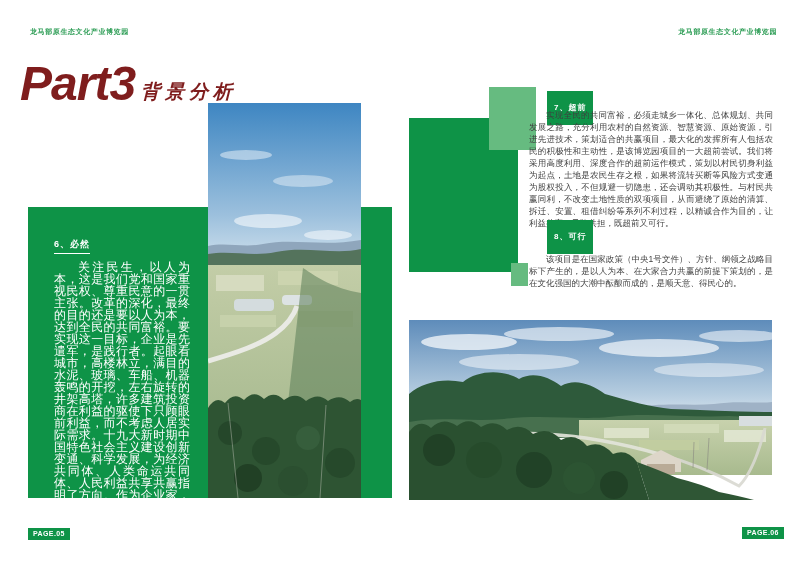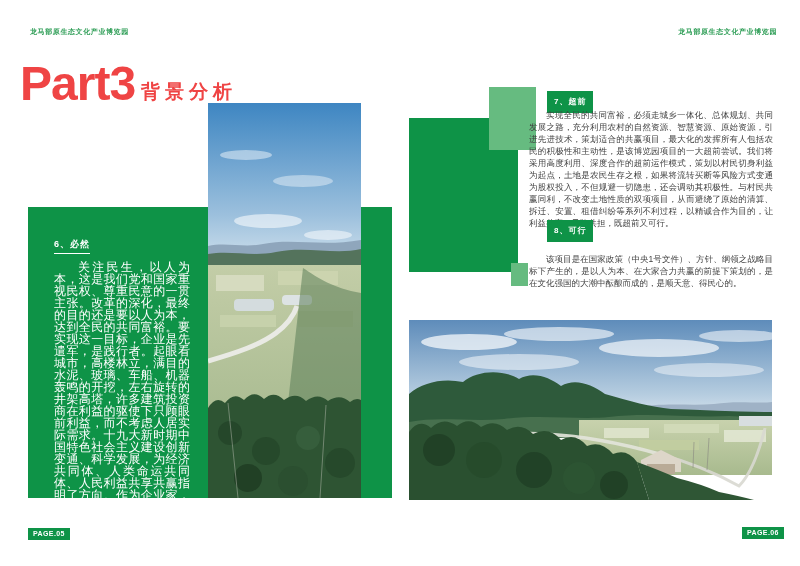--- a/index.html
+++ b/index.html
@@ -8,21 +8,21 @@
     font-family:"Liberation Sans","DejaVu Sans",sans-serif;
   }
   
   .mini-header{
     position:absolute;top:27px;font-size:7px;font-weight:bold;color:#2f9e57;
     letter-spacing:0.6px;white-space:nowrap;
   }
   .mini-header.left{left:30px;}
   .mini-header.right{right:23px;}
   
-  .part-row{position:absolute;left:20px;top:56px;display:flex;align-items:flex-end;color:#ef4444;}
+  .part-row{position:absolute;left:20px;top:56px;display:flex;align-items:flex-end;color:#7f1d1d;font-style:italic;}
   .part-number{font-size:48px;font-weight:bold;line-height:56px;letter-spacing:-1px;}
   .part-title{font-size:19px;font-weight:bold;letter-spacing:5px;margin-left:6px;margin-bottom:7px;}
   
   .left-panel{
     position:absolute;left:28px;top:207px;width:180px;height:291px;background:#0E9347;
     box-sizing:border-box;padding:26px 18px 16px 26px;color:#ffffff;
   }
   .panel-heading{
     display:inline-block;font-size:9px;font-weight:bold;letter-spacing:1px;
     border-bottom:1px solid #ffffff;padding-bottom:2px;
@@ -35,21 +35,21 @@
   .photo-right{position:absolute;left:409px;top:320px;width:363px;height:180px;overflow:hidden;}
   .photo-left svg,.photo-right svg{display:block;width:100%;height:100%;}
   
   .green-bar{position:absolute;left:361px;top:207px;width:31px;height:291px;background:#0E9347;}
   .deco-rect-dark{position:absolute;left:409px;top:118px;width:109px;height:154px;background:#0E9347;z-index:1;}
   .deco-square-top{position:absolute;left:489px;top:87px;width:47px;height:63px;background:#66BB80;z-index:2;}
   .deco-square-small{position:absolute;left:511px;top:263px;width:17px;height:23px;background:#66BB80;z-index:2;}
   
   .section-label{
     position:absolute;background:#0E9347;color:#ffffff;font-size:8px;font-weight:bold;
-    letter-spacing:1px;padding:6px 7px;line-height:10px;z-index:3;
+    letter-spacing:1px;padding:12px 7px;line-height:10px;z-index:3;
   }
   .sec7-label{left:547px;top:91px;}
   .sec8-label{left:547px;top:220px;}
   .section-body{
     position:absolute;left:529px;width:244px;font-size:8.5px;line-height:12px;
     color:#3f3f3f;text-align:justify;text-indent:2em;z-index:3;
   }
   .sec7-body{top:109px;}
   .sec8-body{top:253px;}
   

